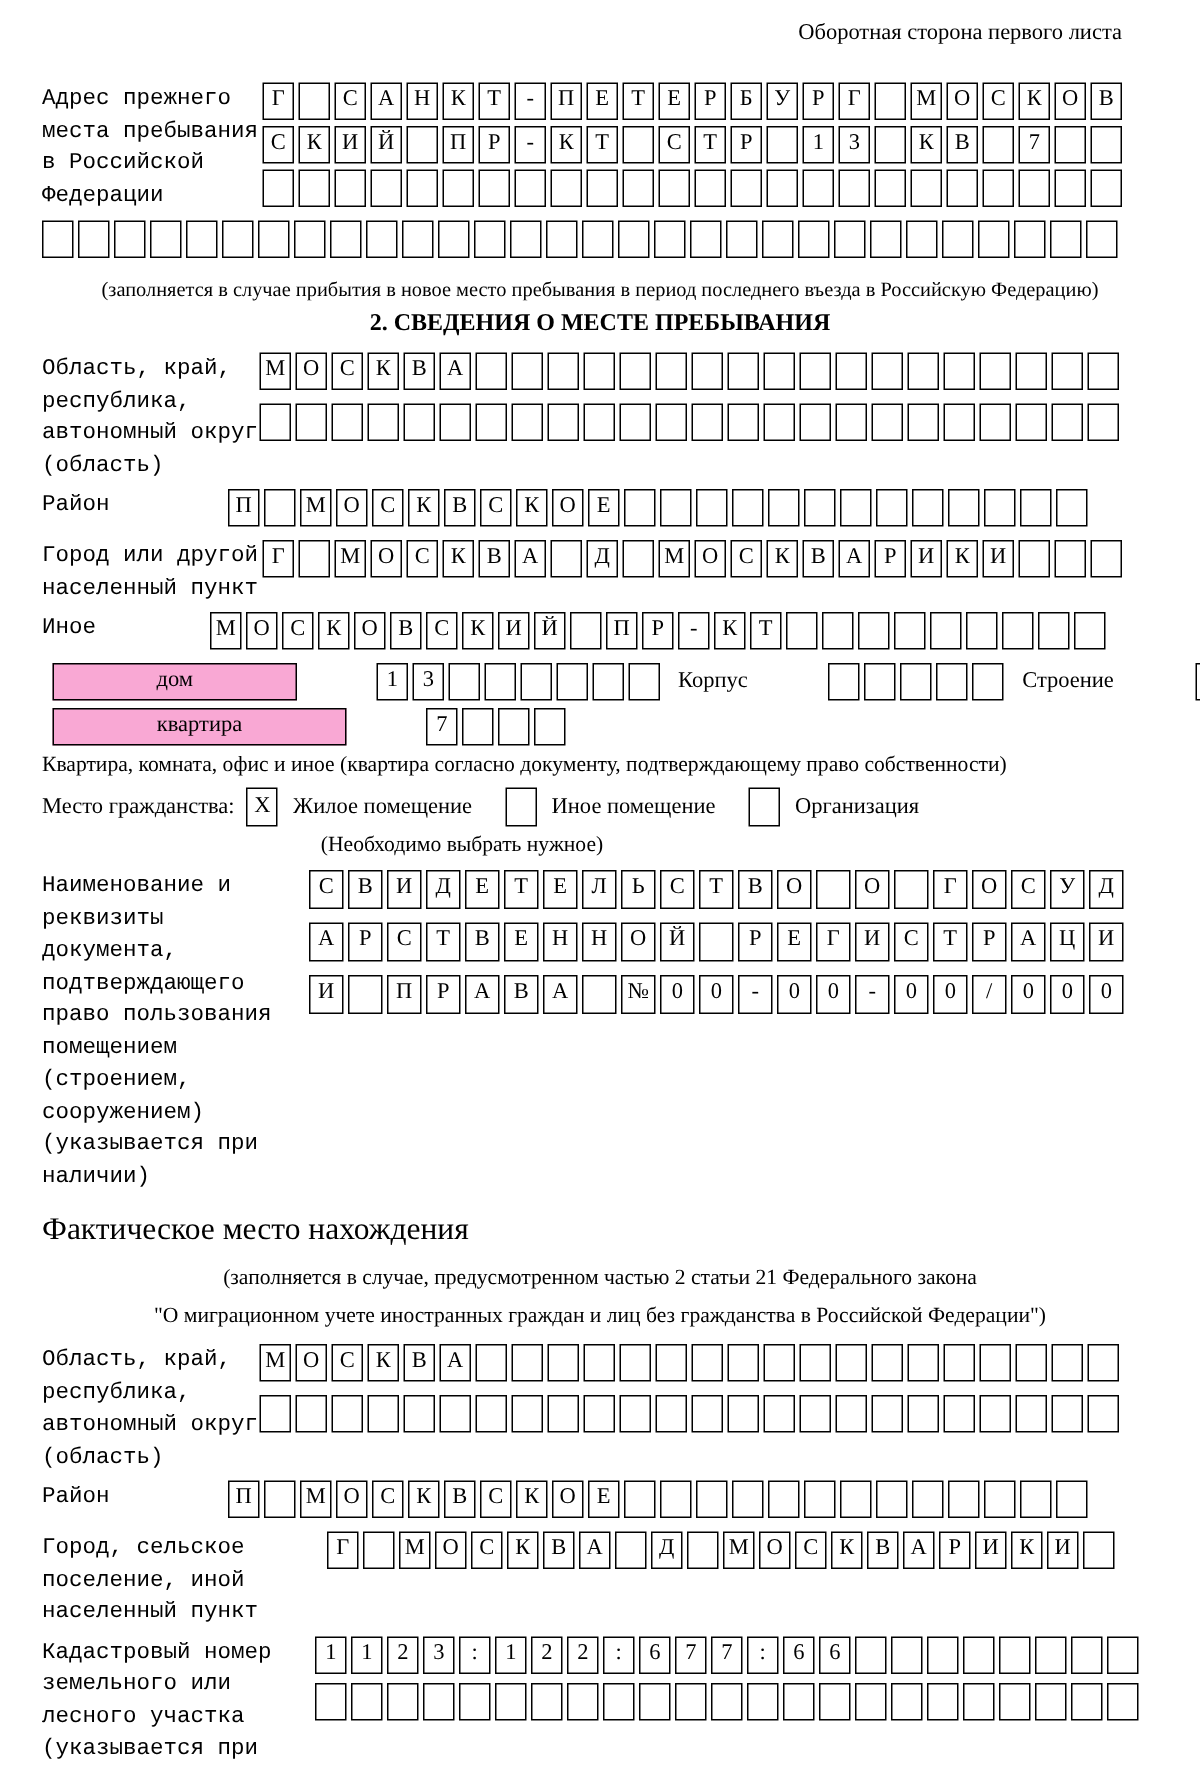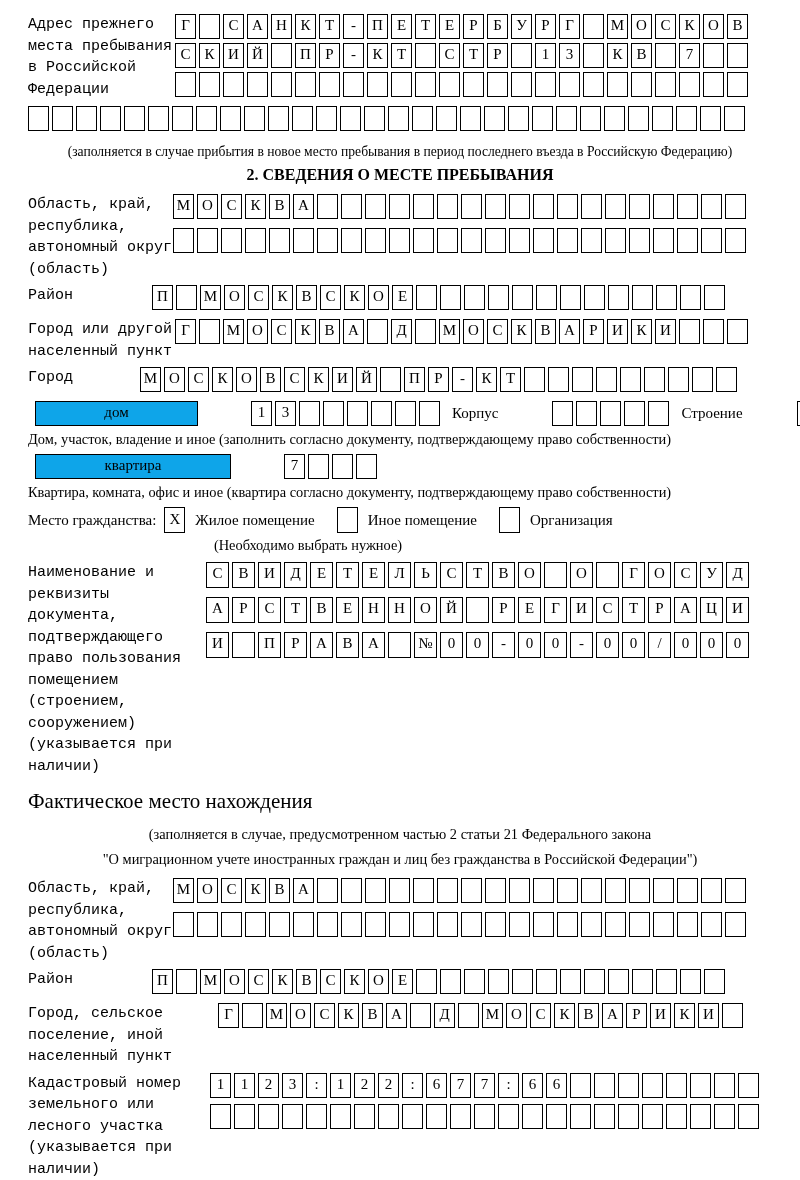--- a/index.html
+++ b/index.html
@@ -25,41 +25,42 @@
   .wide{height:26px;margin-bottom:7px;}
   .fullrow{margin-bottom:2px;}
   .note-c{font-size:13.6px;text-align:center;margin:13px 0 6px 0;}
   .note-l{font-size:14.4px;margin:0 0 6px 0;}
   .choose{width:560px;text-align:center;font-size:14.4px;margin:0 0 8px 0;}
   .h2{font-weight:bold;font-size:16px;text-align:center;margin:2px 0 10px 0;}
   .h3{font-weight:normal;font-size:21px;margin:12px 0 10px 0;}
   .subnote{font-size:14.4px;text-align:center;line-height:21px;margin-bottom:4px;}
   .labelcell{
     box-sizing:border-box;display:inline-block;height:25px;border:1.5px solid #000;
-    text-align:center;font-size:15px;line-height:21px;vertical-align:top;margin-right:5px;background:#0ea5e9;
+    text-align:center;font-size:15px;line-height:21px;vertical-align:top;margin-right:5px;background:#f9a8d4;
   }
   .dom{width:163px;}
   .kv{width:196px;}
   .grouprow{margin-left:7px;margin-bottom:4px;white-space:nowrap;height:26px;}
   .inline{display:inline-block;vertical-align:top;padding-left:48px;}
   .inlinelabel{font-size:15px;line-height:25px;vertical-align:top;display:inline-block;margin:0 6px 0 9px;}
   .stayrow{font-size:15px;margin:2px 0 4px 0;white-space:nowrap;}
   .staylabel{display:inline-block;vertical-align:middle;}
   .optlabel{display:inline-block;vertical-align:middle;margin-right:14px;}
   .checkbox{
     box-sizing:border-box;display:inline-block;width:21px;height:26px;border:1.5px solid #000;
     text-align:center;font-size:15px;line-height:23px;vertical-align:middle;margin:0 10px 0 8px;background:#fff;
   }
   .stamp-box{width:357px;height:178px;border:2px solid #000;box-sizing:border-box;margin-left:367px;margin-top:4px;background:#fff;}
 </style>
 </head>
 <body>
 
 <div class="page">
 
+  <div class="hdr">Оборотная сторона первого листа</div>
 
   <div class="field">
     <div class="flabel w147">Адрес прежнего места пребывания в Российской Федерации</div>
     <div class="rows">
       <div class="cellrow" style="margin-bottom:4px"><span class="cell">Г</span><span class="cell"></span><span class="cell">С</span><span class="cell">А</span><span class="cell">Н</span><span class="cell">К</span><span class="cell">Т</span><span class="cell">-</span><span class="cell">П</span><span class="cell">Е</span><span class="cell">Т</span><span class="cell">Е</span><span class="cell">Р</span><span class="cell">Б</span><span class="cell">У</span><span class="cell">Р</span><span class="cell">Г</span><span class="cell"></span><span class="cell">М</span><span class="cell">О</span><span class="cell">С</span><span class="cell">К</span><span class="cell">О</span><span class="cell">В</span></div>
       <div class="cellrow" style="margin-bottom:4px"><span class="cell">С</span><span class="cell">К</span><span class="cell">И</span><span class="cell">Й</span><span class="cell"></span><span class="cell">П</span><span class="cell">Р</span><span class="cell">-</span><span class="cell">К</span><span class="cell">Т</span><span class="cell"></span><span class="cell">С</span><span class="cell">Т</span><span class="cell">Р</span><span class="cell"></span><span class="cell">1</span><span class="cell">3</span><span class="cell"></span><span class="cell">К</span><span class="cell">В</span><span class="cell"></span><span class="cell">7</span><span class="cell"></span><span class="cell"></span></div>
       <div class="cellrow" style="margin-bottom:4px"><span class="cell"></span><span class="cell"></span><span class="cell"></span><span class="cell"></span><span class="cell"></span><span class="cell"></span><span class="cell"></span><span class="cell"></span><span class="cell"></span><span class="cell"></span><span class="cell"></span><span class="cell"></span><span class="cell"></span><span class="cell"></span><span class="cell"></span><span class="cell"></span><span class="cell"></span><span class="cell"></span><span class="cell"></span><span class="cell"></span><span class="cell"></span><span class="cell"></span><span class="cell"></span><span class="cell"></span></div>
     </div>
   </div>
   <div class="cellrow fullrow"><span class="cell"></span><span class="cell"></span><span class="cell"></span><span class="cell"></span><span class="cell"></span><span class="cell"></span><span class="cell"></span><span class="cell"></span><span class="cell"></span><span class="cell"></span><span class="cell"></span><span class="cell"></span><span class="cell"></span><span class="cell"></span><span class="cell"></span><span class="cell"></span><span class="cell"></span><span class="cell"></span><span class="cell"></span><span class="cell"></span><span class="cell"></span><span class="cell"></span><span class="cell"></span><span class="cell"></span><span class="cell"></span><span class="cell"></span><span class="cell"></span><span class="cell"></span><span class="cell"></span><span class="cell"></span></div>
@@ -79,28 +80,27 @@
     <div class="flabel w124">Район</div>
     <div class="cellrow"><span class="cell">П</span><span class="cell"></span><span class="cell">М</span><span class="cell">О</span><span class="cell">С</span><span class="cell">К</span><span class="cell">В</span><span class="cell">С</span><span class="cell">К</span><span class="cell">О</span><span class="cell">Е</span><span class="cell"></span><span class="cell"></span><span class="cell"></span><span class="cell"></span><span class="cell"></span><span class="cell"></span><span class="cell"></span><span class="cell"></span><span class="cell"></span><span class="cell"></span><span class="cell"></span><span class="cell"></span><span class="cell"></span></div>
   </div>
 
   <div class="field">
     <div class="flabel w147">Город или другой населенный пункт</div>
     <div class="cellrow"><span class="cell">Г</span><span class="cell"></span><span class="cell">М</span><span class="cell">О</span><span class="cell">С</span><span class="cell">К</span><span class="cell">В</span><span class="cell">А</span><span class="cell"></span><span class="cell">Д</span><span class="cell"></span><span class="cell">М</span><span class="cell">О</span><span class="cell">С</span><span class="cell">К</span><span class="cell">В</span><span class="cell">А</span><span class="cell">Р</span><span class="cell">И</span><span class="cell">К</span><span class="cell">И</span><span class="cell"></span><span class="cell"></span><span class="cell"></span></div>
   </div>
 
   <div class="field">
-    <div class="flabel w112">Город</div>
+    <div class="flabel w112">Иное</div>
     <div class="cellrow"><span class="cell">М</span><span class="cell">О</span><span class="cell">С</span><span class="cell">К</span><span class="cell">О</span><span class="cell">В</span><span class="cell">С</span><span class="cell">К</span><span class="cell">И</span><span class="cell">Й</span><span class="cell"></span><span class="cell">П</span><span class="cell">Р</span><span class="cell">-</span><span class="cell">К</span><span class="cell">Т</span><span class="cell"></span><span class="cell"></span><span class="cell"></span><span class="cell"></span><span class="cell"></span><span class="cell"></span><span class="cell"></span><span class="cell"></span><span class="cell"></span></div>
   </div>
 
   <div class="grouprow">
     <span class="labelcell dom">дом</span><span class="cellrow inline"><span class="cell">1</span><span class="cell">3</span><span class="cell"></span><span class="cell"></span><span class="cell"></span><span class="cell"></span><span class="cell"></span><span class="cell"></span></span><span class="inlinelabel">Корпус</span><span class="cellrow inline"><span class="cell"></span><span class="cell"></span><span class="cell"></span><span class="cell"></span><span class="cell"></span></span><span class="inlinelabel">Строение</span><span class="cellrow inline"><span class="cell">1</span><span class="cell"></span><span class="cell"></span><span class="cell"></span></span>
   </div>
-  <div class="note-l">Дом, участок, владение и иное (заполнить согласно документу, подтверждающему право собственности)</div>
 
   <div class="grouprow">
     <span class="labelcell kv">квартира</span><span class="cellrow inline"><span class="cell">7</span><span class="cell"></span><span class="cell"></span><span class="cell"></span></span>
   </div>
   <div class="note-l">Квартира, комната, офис и иное (квартира согласно документу, подтверждающему право собственности)</div>
 
   <div class="stayrow">
     <span class="staylabel">Место гражданства:</span><span class="checkbox">X</span><span class="optlabel">Жилое помещение</span><span class="checkbox"></span><span class="optlabel">Иное помещение</span><span class="checkbox"></span><span class="optlabel">Организация</span>
   </div>
   <div class="choose">(Необходимо выбрать нужное)</div>

